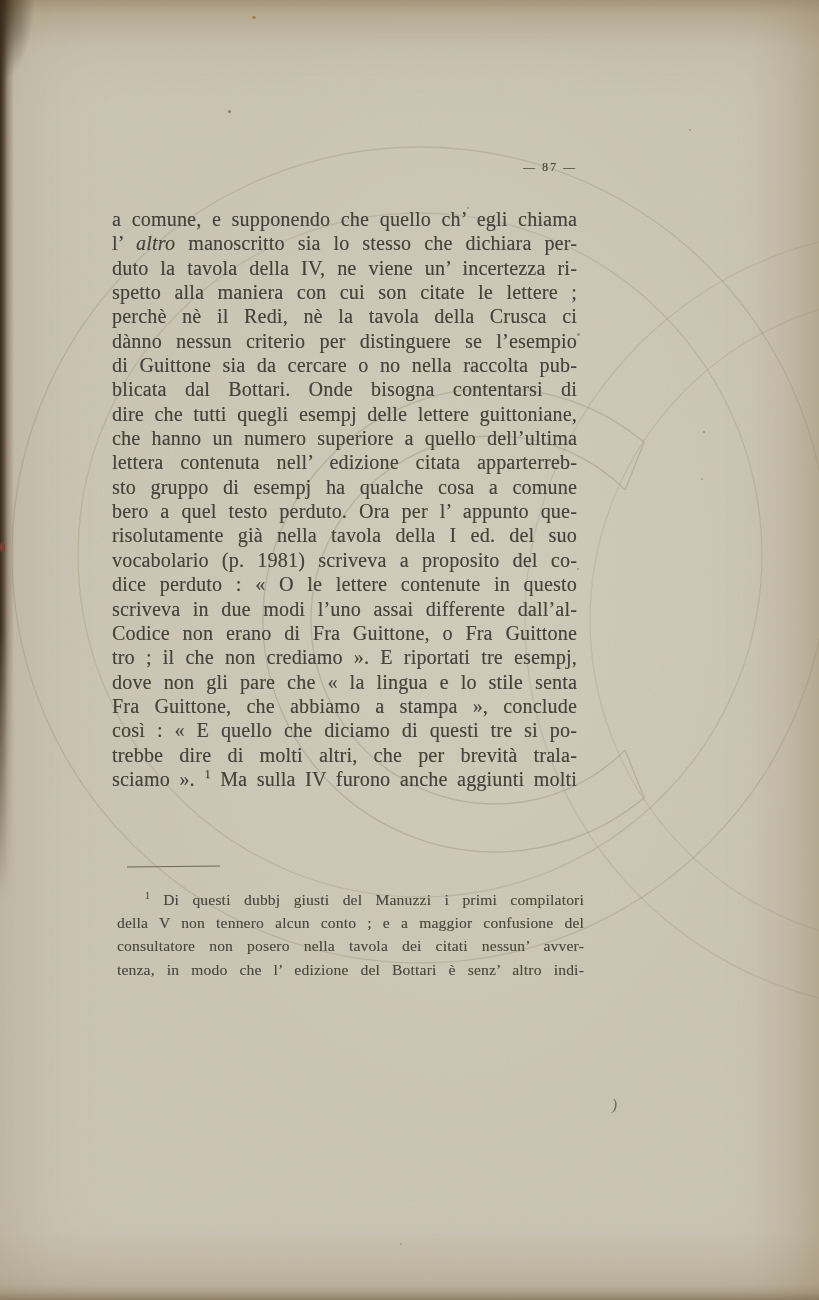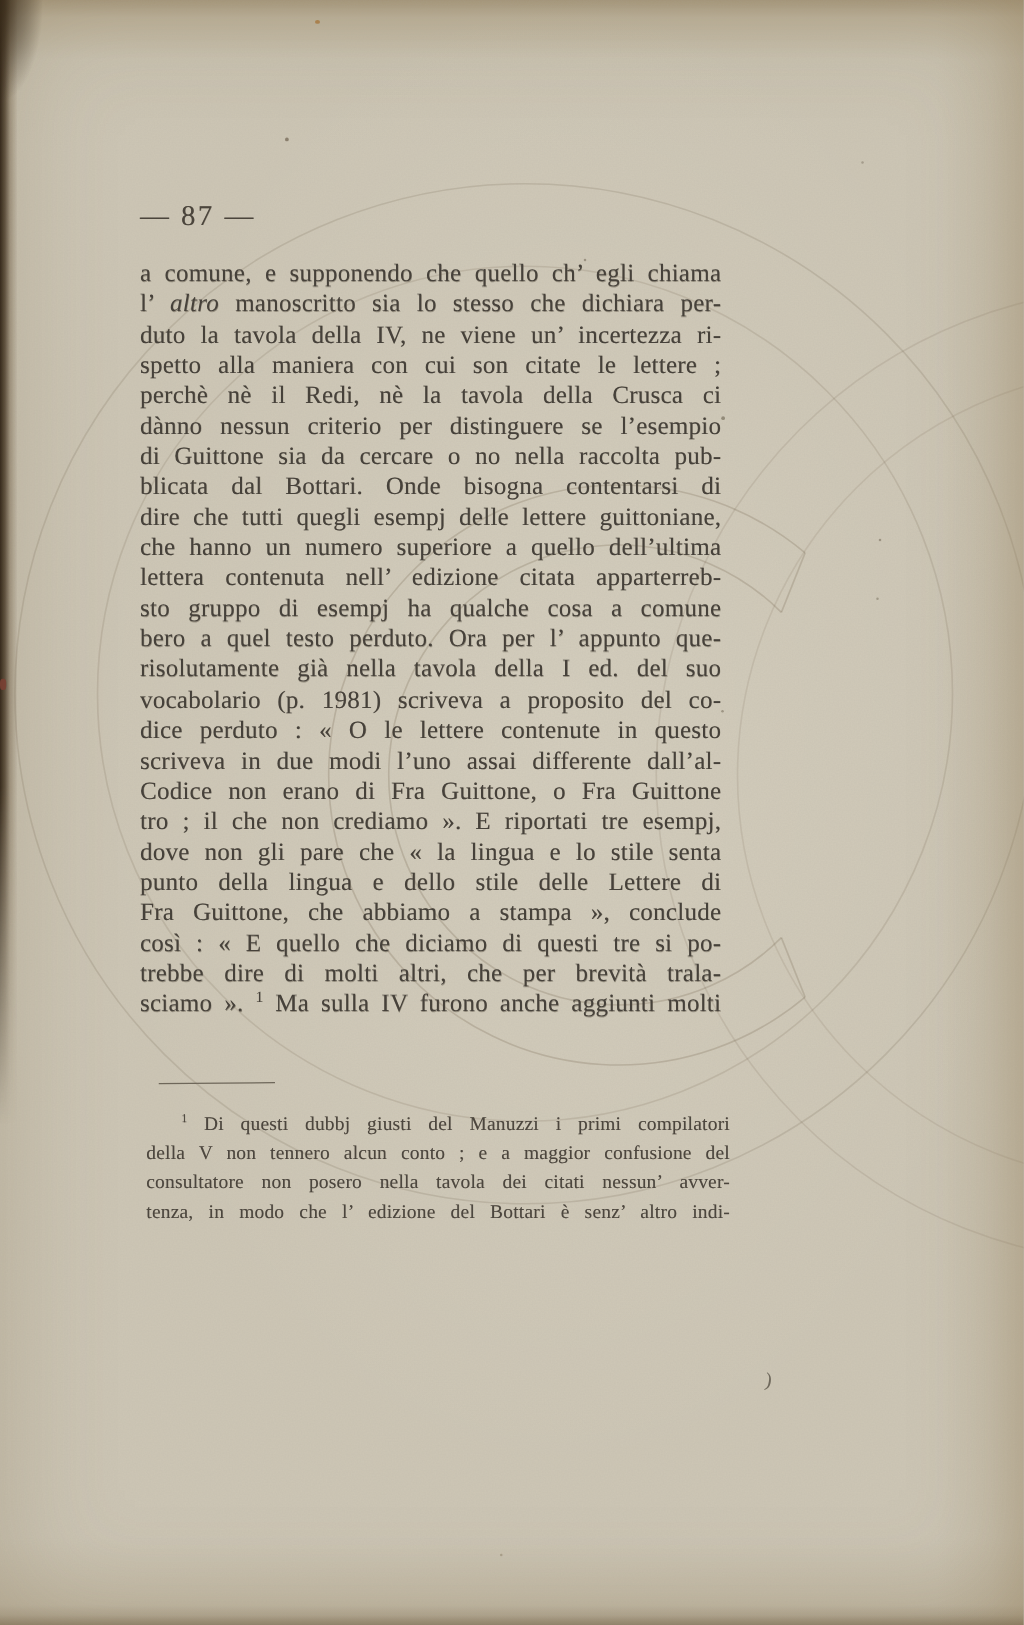--- a/index.html
+++ b/index.html
@@ -37,22 +37,22 @@
     position:absolute;inset:0;
     box-shadow:inset 0 0 90px rgba(118,99,70,0.28);
     pointer-events:none;
   }
   .noise{position:absolute;left:0;top:0;pointer-events:none;}
   .stamp{position:absolute;left:0;top:0;pointer-events:none;}
 
   
   .page-number{
     position:absolute;left:112px;top:160px;width:465px;
-    text-align:left;
-    font-size:23px;letter-spacing:2px;
+    text-align:right;
+    font-size:12px;letter-spacing:2px;
     color:#4b453c;
     text-shadow:0.3px 0.3px 0.5px rgba(60,52,40,0.4);
   }
   .body-text{
     position:absolute;left:112px;top:207px;width:465px;
     font-size:20px;line-height:24.35px;
     color:#46413a;
     letter-spacing:0.2px;
     text-shadow:0.3px 0.3px 0.5px rgba(62,54,42,0.38);
   }
@@ -132,21 +132,20 @@
       <div class="tline"><span>lettera contenuta nell’ edizione citata apparterreb-</span></div>
       <div class="tline"><span>sto gruppo di esempj ha qualche cosa a comune</span></div>
       <div class="tline"><span>bero a quel testo perduto. Ora per l’ appunto que-</span></div>
       <div class="tline"><span>risolutamente già nella tavola della I ed. del suo</span></div>
       <div class="tline"><span>vocabolario (p. 1981) scriveva a proposito del co-</span></div>
       <div class="tline"><span>dice perduto : « O le lettere contenute in questo</span></div>
       <div class="tline"><span>scriveva in due modi l’uno assai differente dall’al-</span></div>
       <div class="tline"><span>Codice non erano di Fra Guittone, o Fra Guittone</span></div>
       <div class="tline"><span>tro ; il che non crediamo ». E riportati tre esempj,</span></div>
       <div class="tline"><span>dove non gli pare che « la lingua e lo stile senta</span></div>
-      <div class="tline"><span>punto della lingua e dello stile delle Lettere di</span></div>
       <div class="tline"><span>Fra Guittone, che abbiamo a stampa », conclude</span></div>
       <div class="tline"><span>così : « E quello che diciamo di questi tre si po-</span></div>
       <div class="tline"><span>trebbe dire di molti altri, che per brevità trala-</span></div>
       <div class="tline"><span>sciamo ». </span><sup>1</sup><span> Ma sulla IV furono anche aggiunti molti</span></div>
     </div>
 
   <div class="footnote-rule"></div>
   <div class="footnote-text" id="footnote">
       <div class="tline"><sup>1</sup><span> Di questi dubbj giusti del Manuzzi i primi compilatori</span></div>
       <div class="tline"><span>della V non tennero alcun conto ; e a maggior confusione del</span></div>

